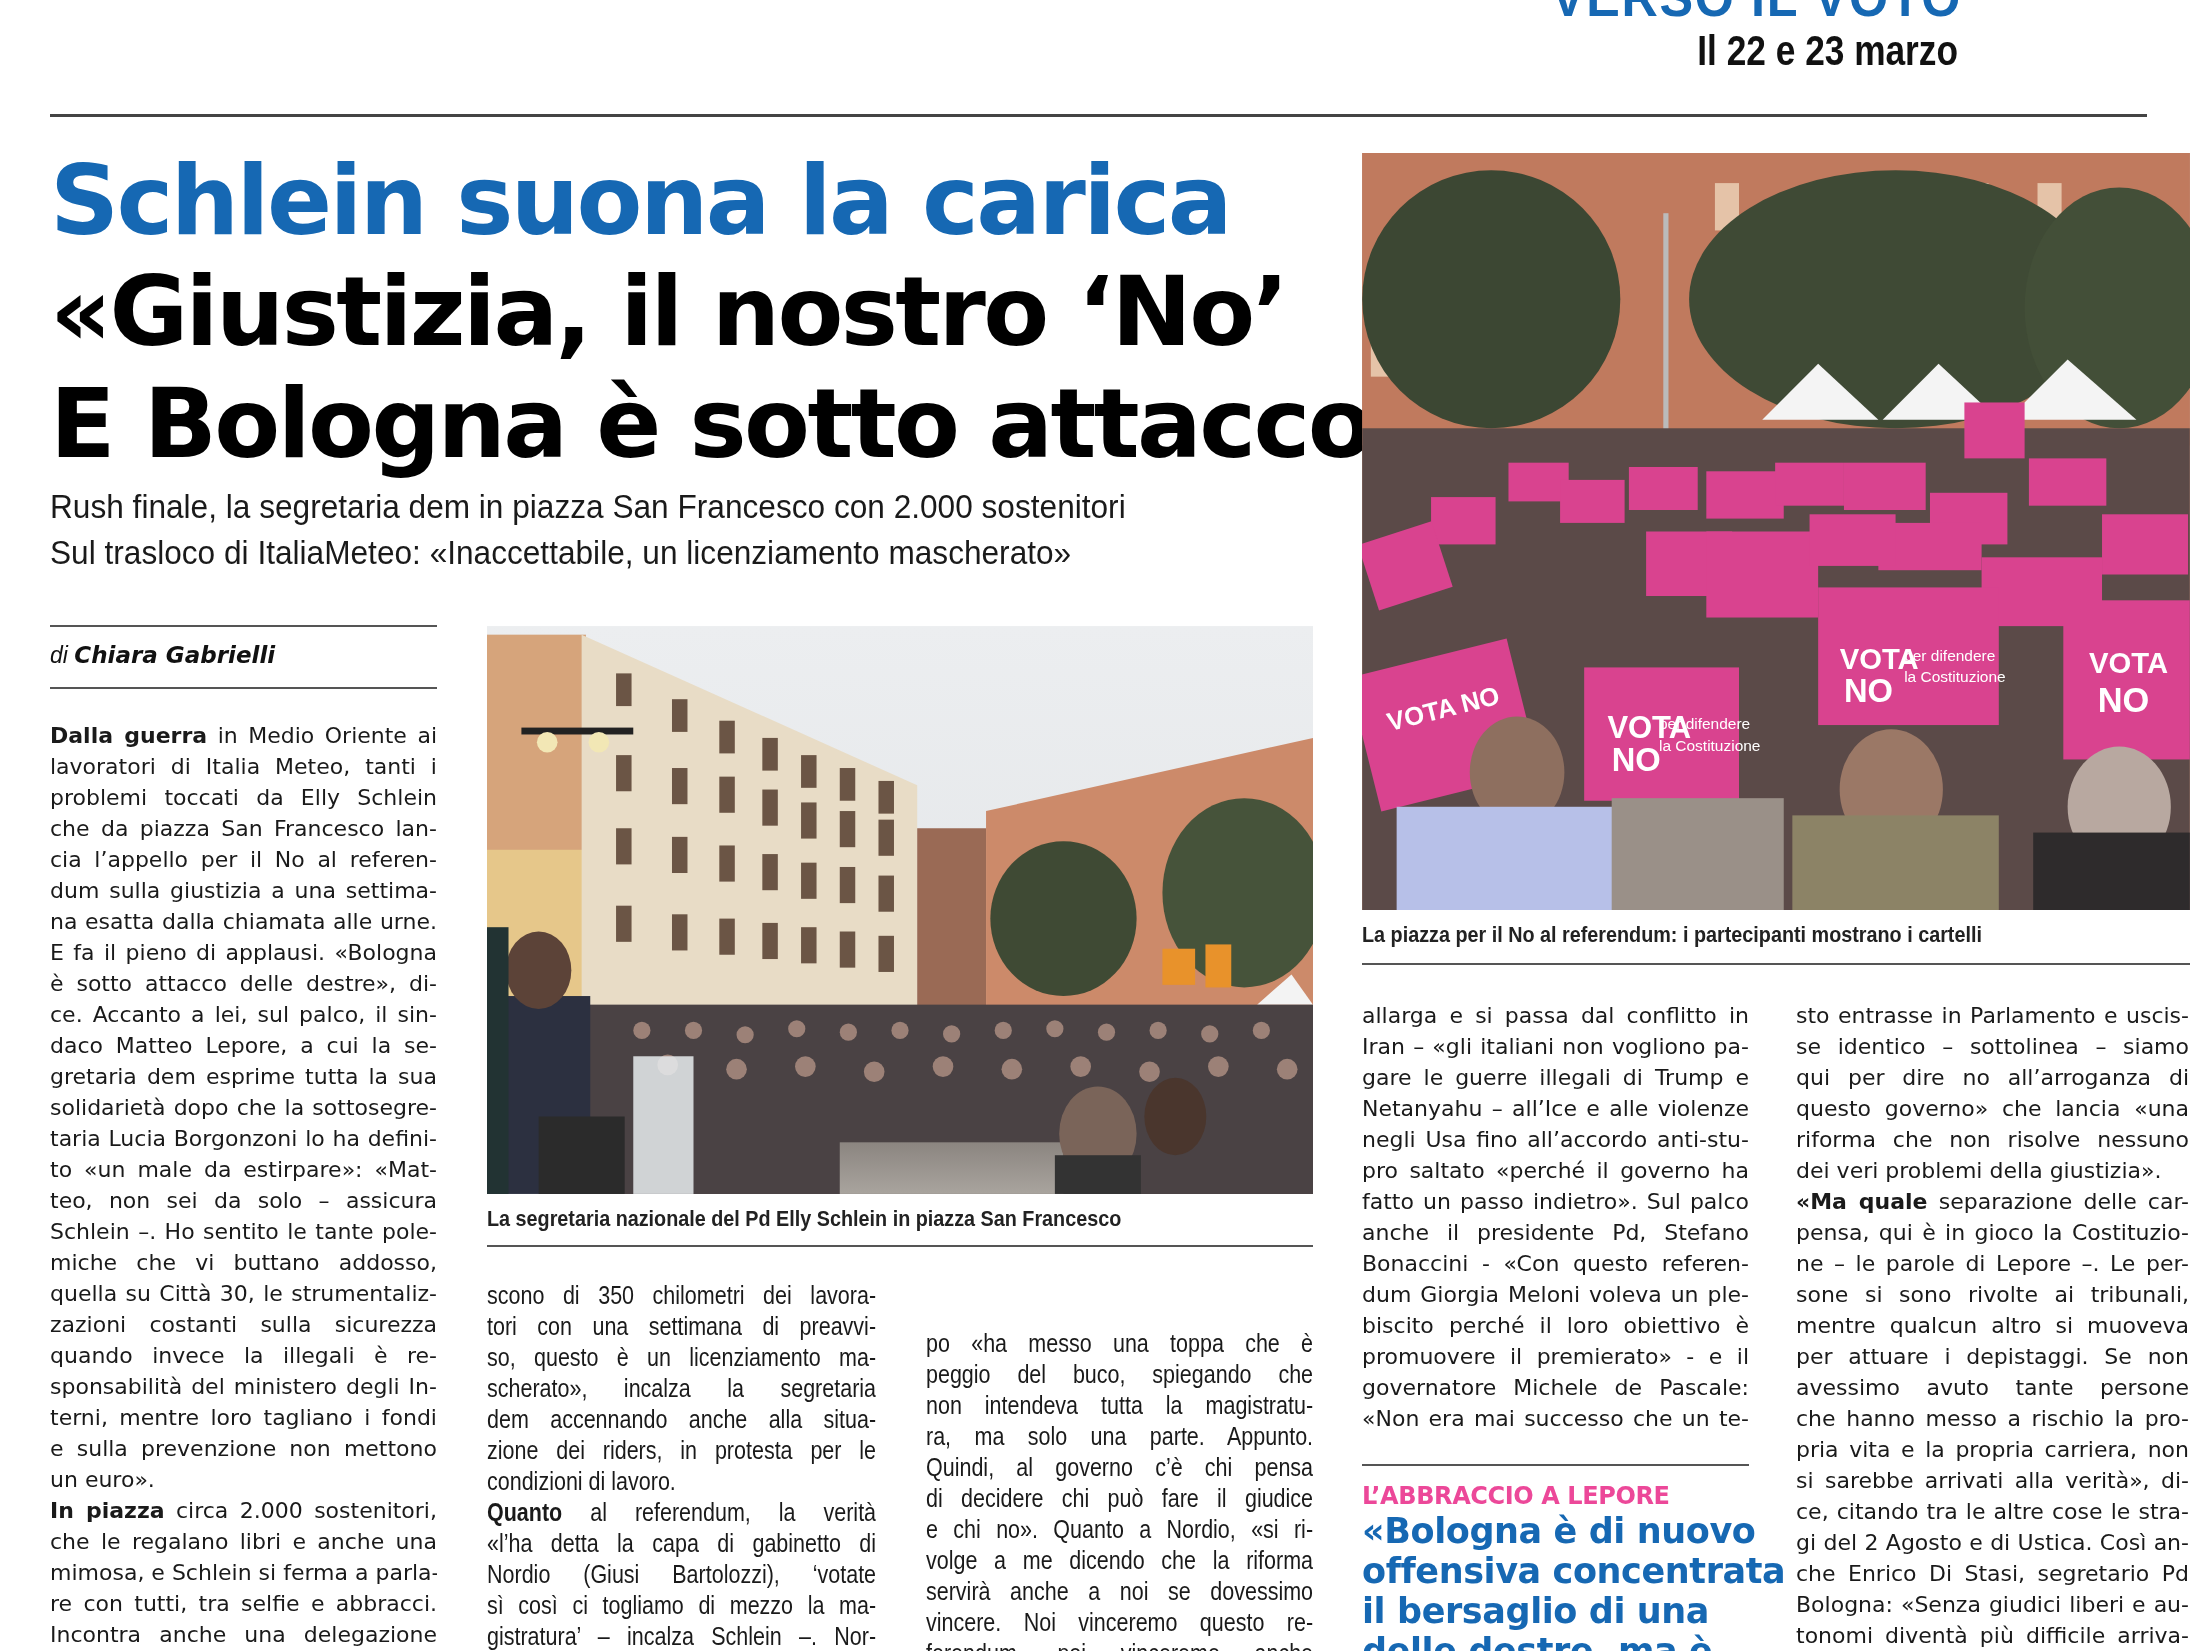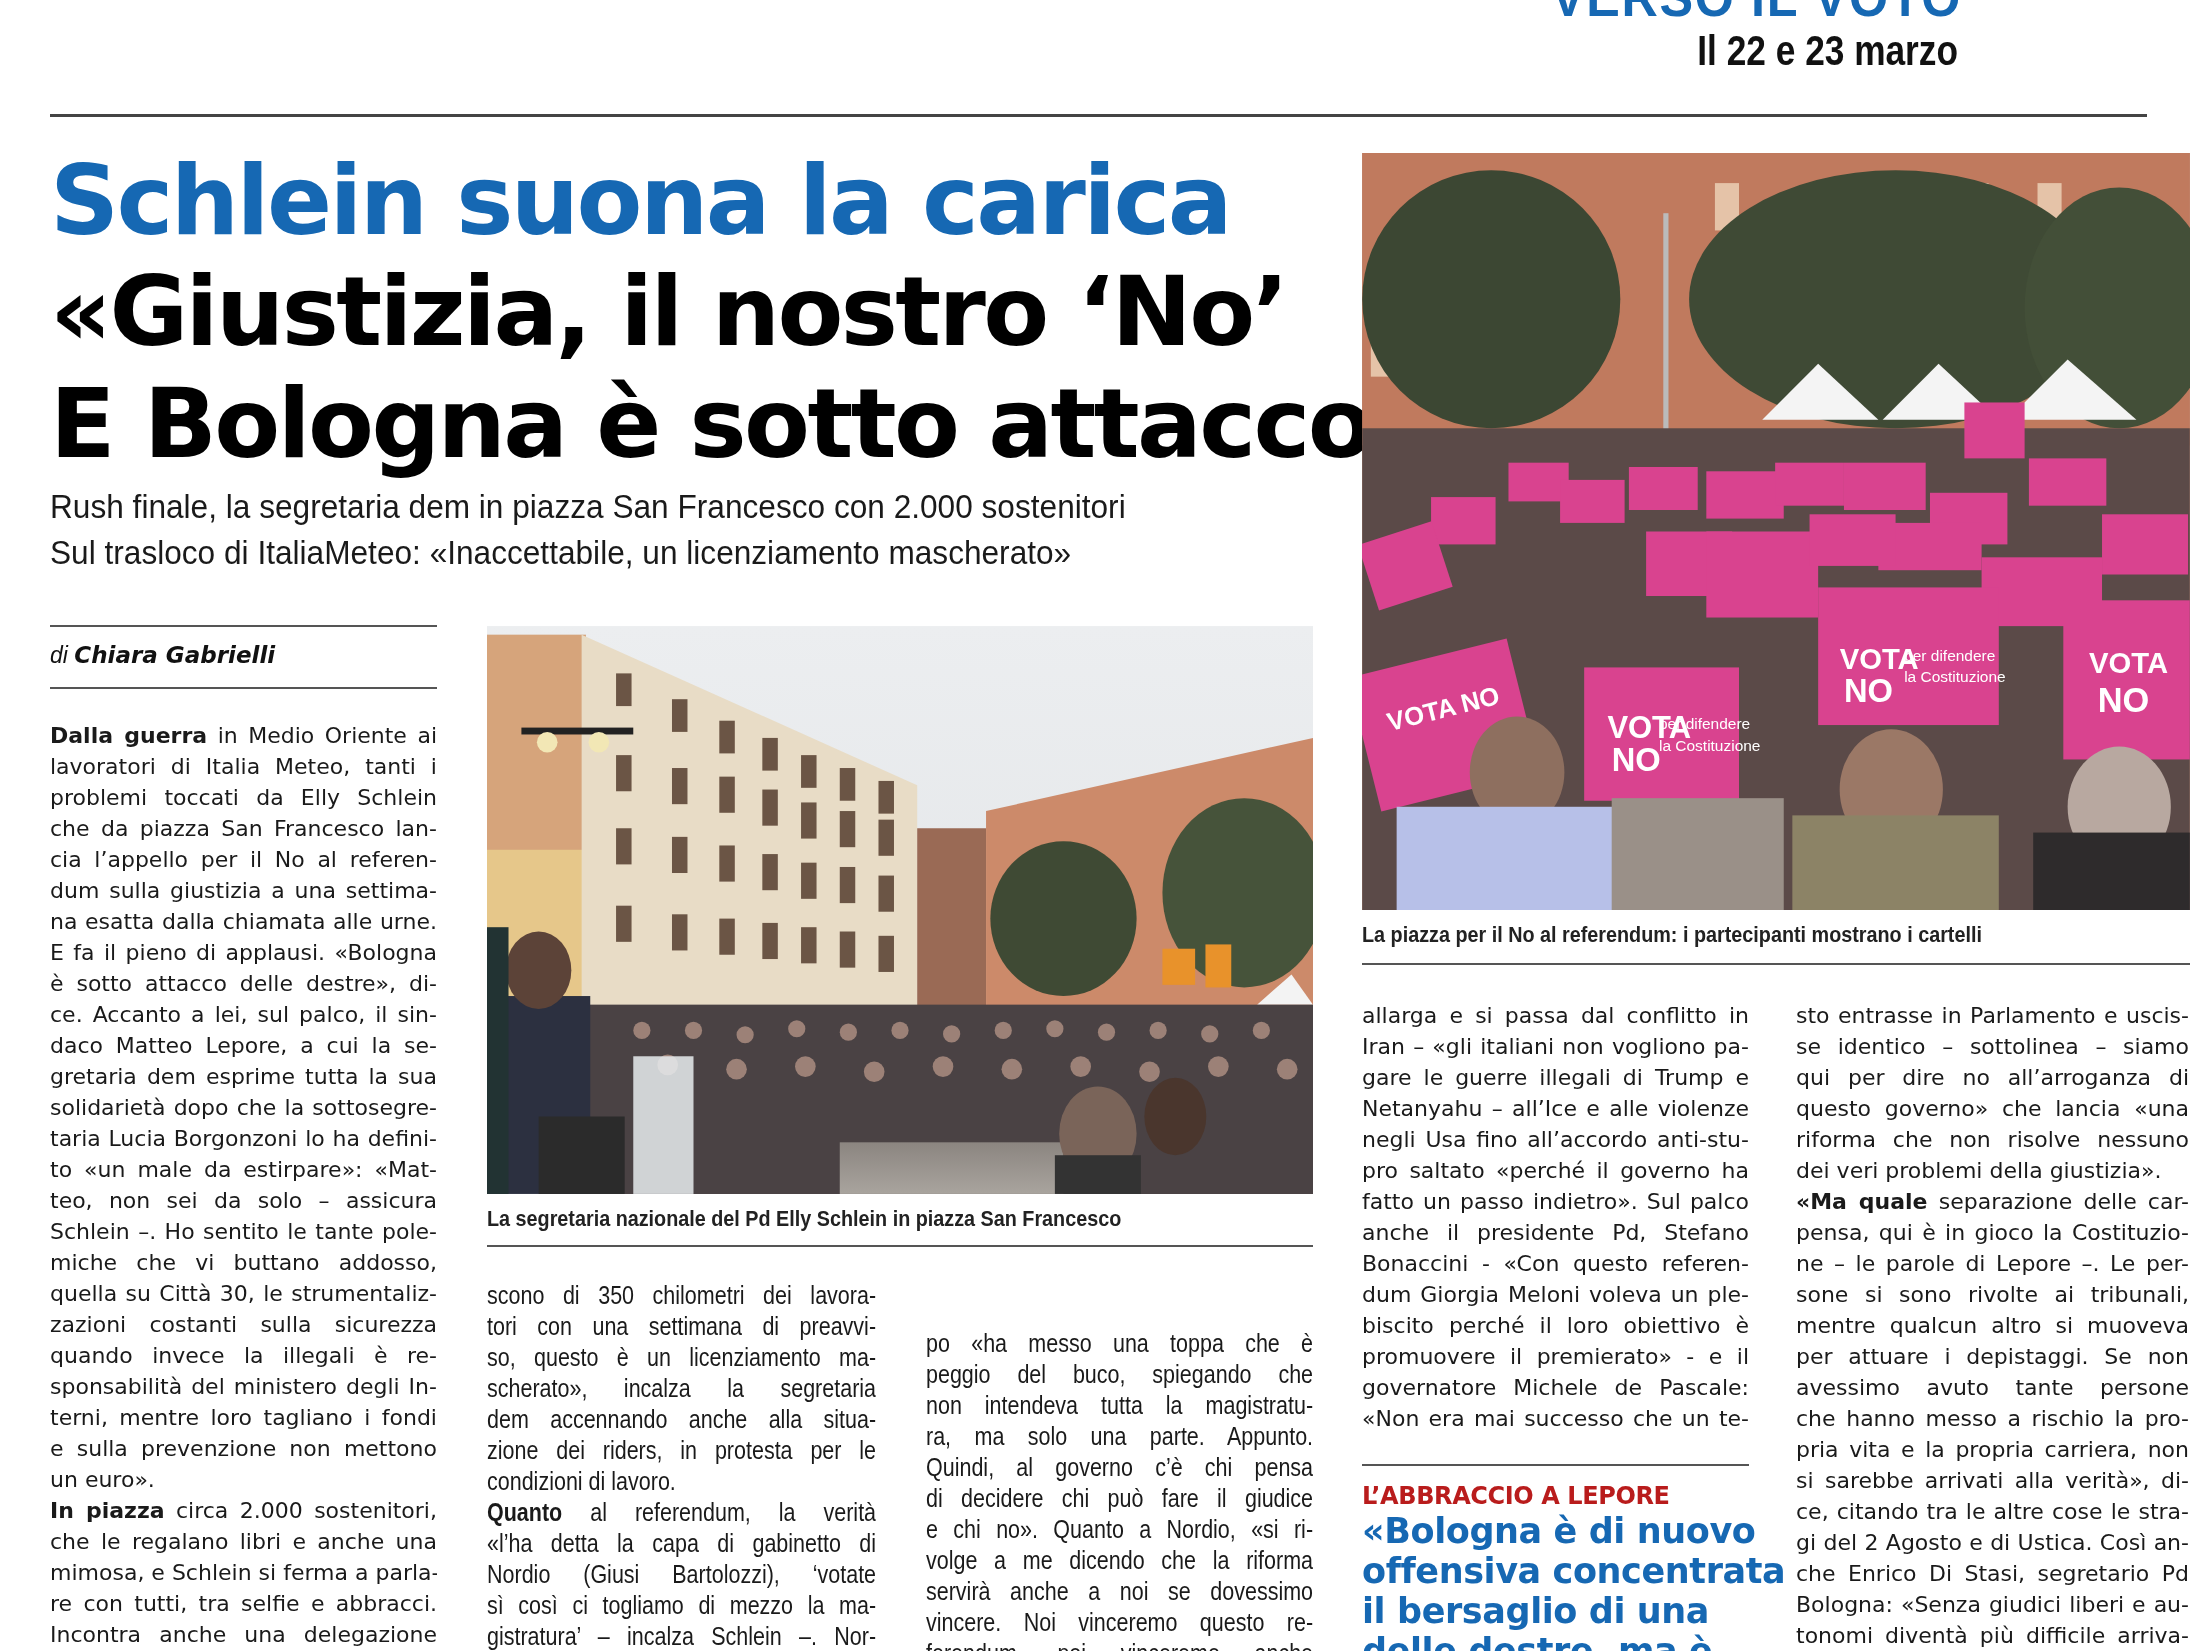--- a/index.html
+++ b/index.html
@@ -15,21 +15,21 @@
   .col { position:absolute; font-family:"DejaVu Sans", sans-serif; font-size:22px; line-height:31px; text-align:justify; color:#1a1a1a; }
   .col .ln { display:block; text-align:justify; text-align-last:justify; white-space:nowrap; height:31px; overflow:hidden; }
   .col .ln.last { text-align-last:left; }
   .col .ln b { font-weight:bold; }
   .condensed { font-family:"Liberation Sans", sans-serif; font-size:25px; }
   .condensed .ln { transform:scaleX(0.86); transform-origin:left; width:116.3%; }
   .byline { position:absolute; left:50px; top:642px; font-size:23px; font-family:"Liberation Sans", sans-serif;font-style:italic; }
   .byline b { font-weight:bold; font-family:"DejaVu Sans", sans-serif; }
   .caption { position:absolute; font-size:21.5px; font-weight:bold; font-family:"Liberation Sans", sans-serif; color:#222; white-space:nowrap; transform:scaleX(0.92); transform-origin:left; }
   .photo { position:absolute; overflow:hidden; }
-  .section-kicker { position:absolute; left:1362px; top:1482px; font-size:24px; font-weight:bold; font-family:"DejaVu Sans", sans-serif; letter-spacing:-0.4px; color:#b91c1c; white-space:nowrap; }
+  .section-kicker { position:absolute; left:1362px; top:1482px; font-size:24px; font-weight:bold; font-family:"DejaVu Sans", sans-serif; letter-spacing:-0.4px; color:#ec4899; white-space:nowrap; }
   .section-title { position:absolute; left:1362px; top:1511px; font-size:35px; line-height:40px; font-weight:bold; font-family:"DejaVu Sans", sans-serif; color:#1668b3; letter-spacing:-0.4px; white-space:nowrap; }
   .section-title div { height:40px; }
 </style>
 </head>
 <body>
 
 <div class="kicker-top">VERSO IL VOTO</div>
 <div class="date-top">Il 22 e 23 marzo</div>
 <div class="rule thick" style="left:50px; top:114px; width:2097px;"></div>
 

